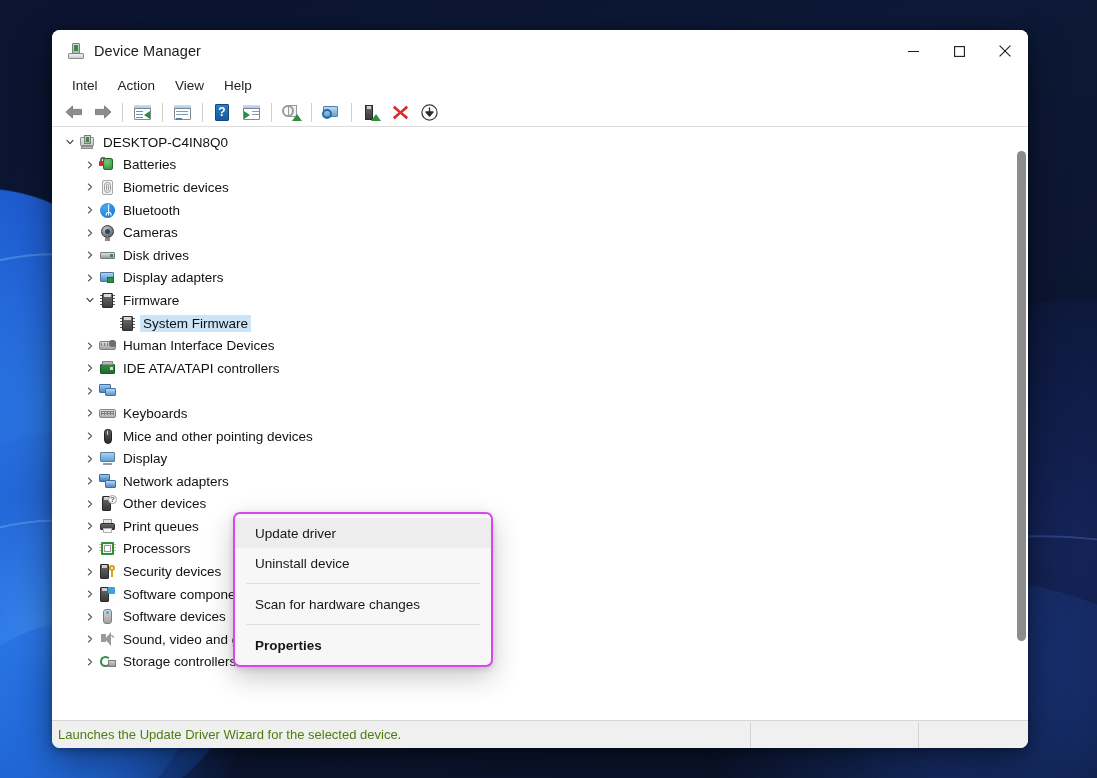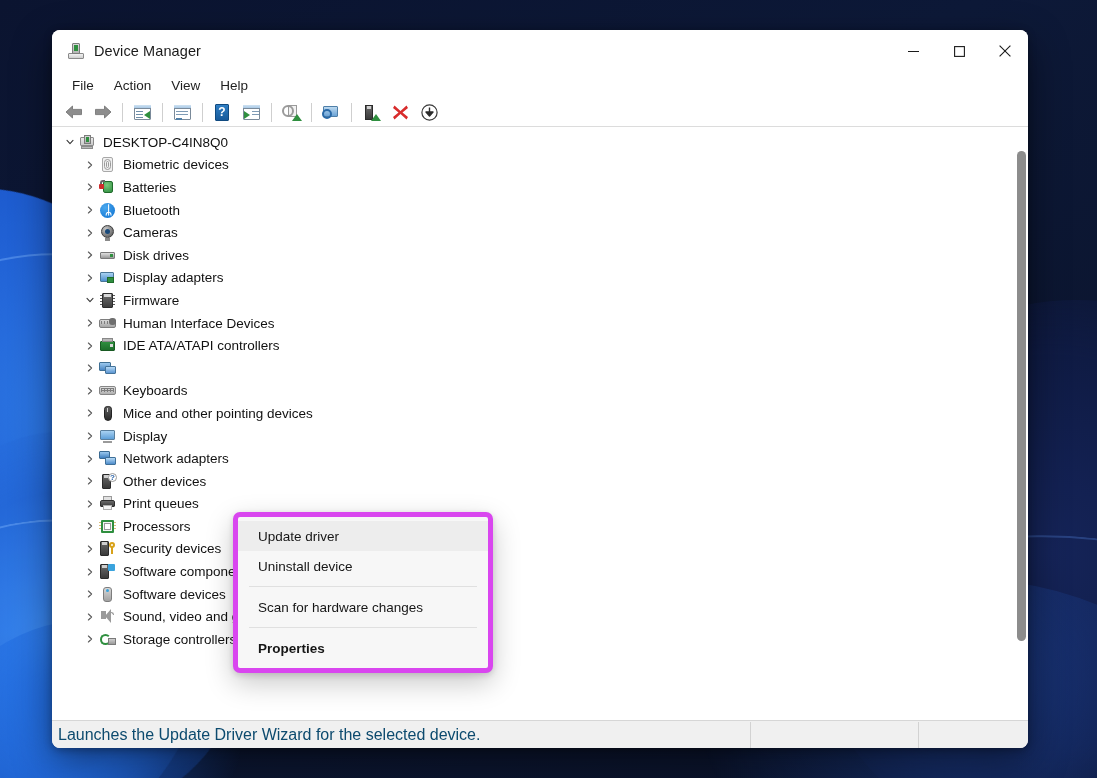--- a/index.html
+++ b/index.html
@@ -219,37 +219,37 @@
   }
 
   
   #statusbar {
     height: 28px;
     flex: 0 0 28px;
     background: #f0f0f0;
     border-top: 1px solid #d6d6d6;
     display: flex;
     align-items: center;
-    font-size: 16px;
-    color: #0c4a6e;
+    font-size: 13px;
+    color: #4d7c0f;
     position: relative;
   }
   #status-text { padding-left: 6px; }
   .sb-div {
     position: absolute; top: 1px; bottom: 0; width: 1px;
     background: #d2d2d2;
   }
 
   
   #ctxmenu {
     position: absolute;
     left: 181px; top: 385px;
     width: 260px;
     background: #f7f7f7;
-    border: 5px solid #d946ef;
+    border: 2px solid #d946ef;
     border-radius: 7px;
     box-shadow: 0 10px 28px rgba(0,0,0,.22), 0 2px 6px rgba(0,0,0,.14);
     padding: 4px 0 5px 0;
     z-index: 50;
   }
   .ctx-item {
     height: 30px;
     display: flex; align-items: center;
     padding-left: 20px;
     font-size: 13.5px;
@@ -405,21 +405,21 @@
       <div class="wc close">
         <svg width="12" height="12" viewBox="0 0 12 12">
             <line x1="0.6" y1="0.6" x2="11.4" y2="11.4" stroke="currentColor" stroke-width="1.1"></line>
             <line x1="11.4" y1="0.6" x2="0.6" y2="11.4" stroke="currentColor" stroke-width="1.1"></line>
           </svg>
       </div>
     </div>
   </div>
 
   <div id="menubar">
-    <div class="menu-item">File</div>
+    <div class="menu-item">Intel</div>
     <div class="menu-item">Action</div>
     <div class="menu-item">View</div>
     <div class="menu-item">Help</div>
   </div>
 
   <div id="toolbar">
     <div class="tb-btn">
       <svg width="18" height="14" viewBox="0 0 18 14">
           <path d="M7.5 1 L1 7 L7.5 13 L7.5 9.6 L16.5 9.6 L16.5 4.4 L7.5 4.4 Z" fill="#8d8d8d" stroke="#6f6f6f" stroke-width="0.8" stroke-linejoin="round"></path>
         </svg>
@@ -516,39 +516,39 @@
           <div class="tlabel">DESKTOP-C4IN8Q0</div>
         </div>
         <div class="row">
           <div style="width: 30px; flex: 0 0 30px;"></div>
           <div class="twisty">
             <svg width="8" height="8" viewBox="0 0 8 8">
               <path d="M2.4 1 L5.6 4 L2.4 7" fill="none" stroke="#5a5a5a" stroke-width="1.1" stroke-linecap="round" stroke-linejoin="round"></path>
             </svg>
           </div>
           <div class="ticon">
+            <div class="ic bat-body"></div>
+            <div class="ic bat-wire"></div>
+            <div class="ic bat-plug"></div>
+          </div>
+          <div class="tlabel">Batteries</div>
+        </div>
+        <div class="row">
+          <div style="width: 30px; flex: 0 0 30px;"></div>
+          <div class="twisty">
+            <svg width="8" height="8" viewBox="0 0 8 8">
+              <path d="M2.4 1 L5.6 4 L2.4 7" fill="none" stroke="#5a5a5a" stroke-width="1.1" stroke-linecap="round" stroke-linejoin="round"></path>
+            </svg>
+          </div>
+          <div class="ticon">
             <div class="ic bio-body"></div>
             <div class="ic bio-l1"></div>
             <div class="ic bio-l2"></div>
           </div>
           <div class="tlabel">Biometric devices</div>
-        </div>
-        <div class="row">
-          <div style="width: 30px; flex: 0 0 30px;"></div>
-          <div class="twisty">
-            <svg width="8" height="8" viewBox="0 0 8 8">
-              <path d="M2.4 1 L5.6 4 L2.4 7" fill="none" stroke="#5a5a5a" stroke-width="1.1" stroke-linecap="round" stroke-linejoin="round"></path>
-            </svg>
-          </div>
-          <div class="ticon">
-            <div class="ic bat-body"></div>
-            <div class="ic bat-wire"></div>
-            <div class="ic bat-plug"></div>
-          </div>
-          <div class="tlabel">Batteries</div>
         </div>
         <div class="row">
           <div style="width: 30px; flex: 0 0 30px;"></div>
           <div class="twisty">
             <svg width="8" height="8" viewBox="0 0 8 8">
               <path d="M2.4 1 L5.6 4 L2.4 7" fill="none" stroke="#5a5a5a" stroke-width="1.1" stroke-linecap="round" stroke-linejoin="round"></path>
             </svg>
           </div>
           <div class="ticon">
             <div class="ic bt-circ"></div>
@@ -603,20 +603,31 @@
               <path d="M1 2.4 L4 5.6 L7 2.4" fill="none" stroke="#3a3a3a" stroke-width="1.1" stroke-linecap="round" stroke-linejoin="round"></path>
             </svg>
           </div>
           <div class="ticon">
             <div class="ic fw-l"></div>
             <div class="ic fw-r"></div>
             <div class="ic fw-body"></div>
             <div class="ic fw-top"></div>
           </div>
           <div class="tlabel">Firmware</div>
+        </div>
+        <div class="row selected">
+          <div style="width: 50px; flex: 0 0 50px;"></div>
+          <div class="twisty"></div>
+          <div class="ticon">
+            <div class="ic fw-l"></div>
+            <div class="ic fw-r"></div>
+            <div class="ic fw-body"></div>
+            <div class="ic fw-top"></div>
+          </div>
+          <div class="tlabel">System Firmware</div>
         </div>
         <div class="row">
           <div style="width: 30px; flex: 0 0 30px;"></div>
           <div class="twisty">
             <svg width="8" height="8" viewBox="0 0 8 8">
               <path d="M2.4 1 L5.6 4 L2.4 7" fill="none" stroke="#5a5a5a" stroke-width="1.1" stroke-linecap="round" stroke-linejoin="round"></path>
             </svg>
           </div>
           <div class="ticon">
             <div class="ic hid-body"></div>

